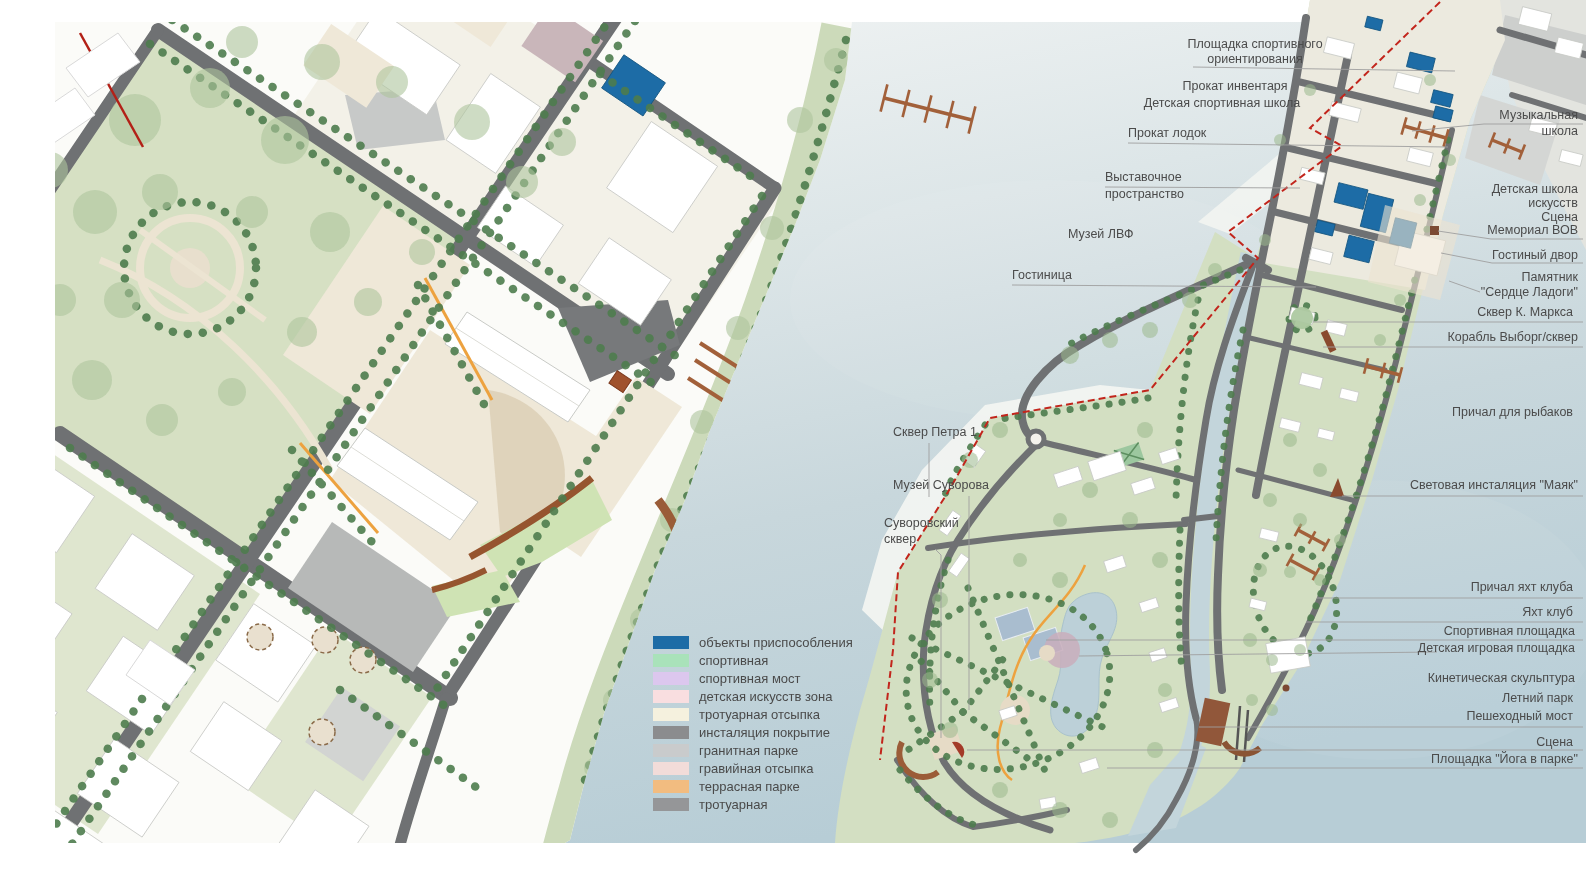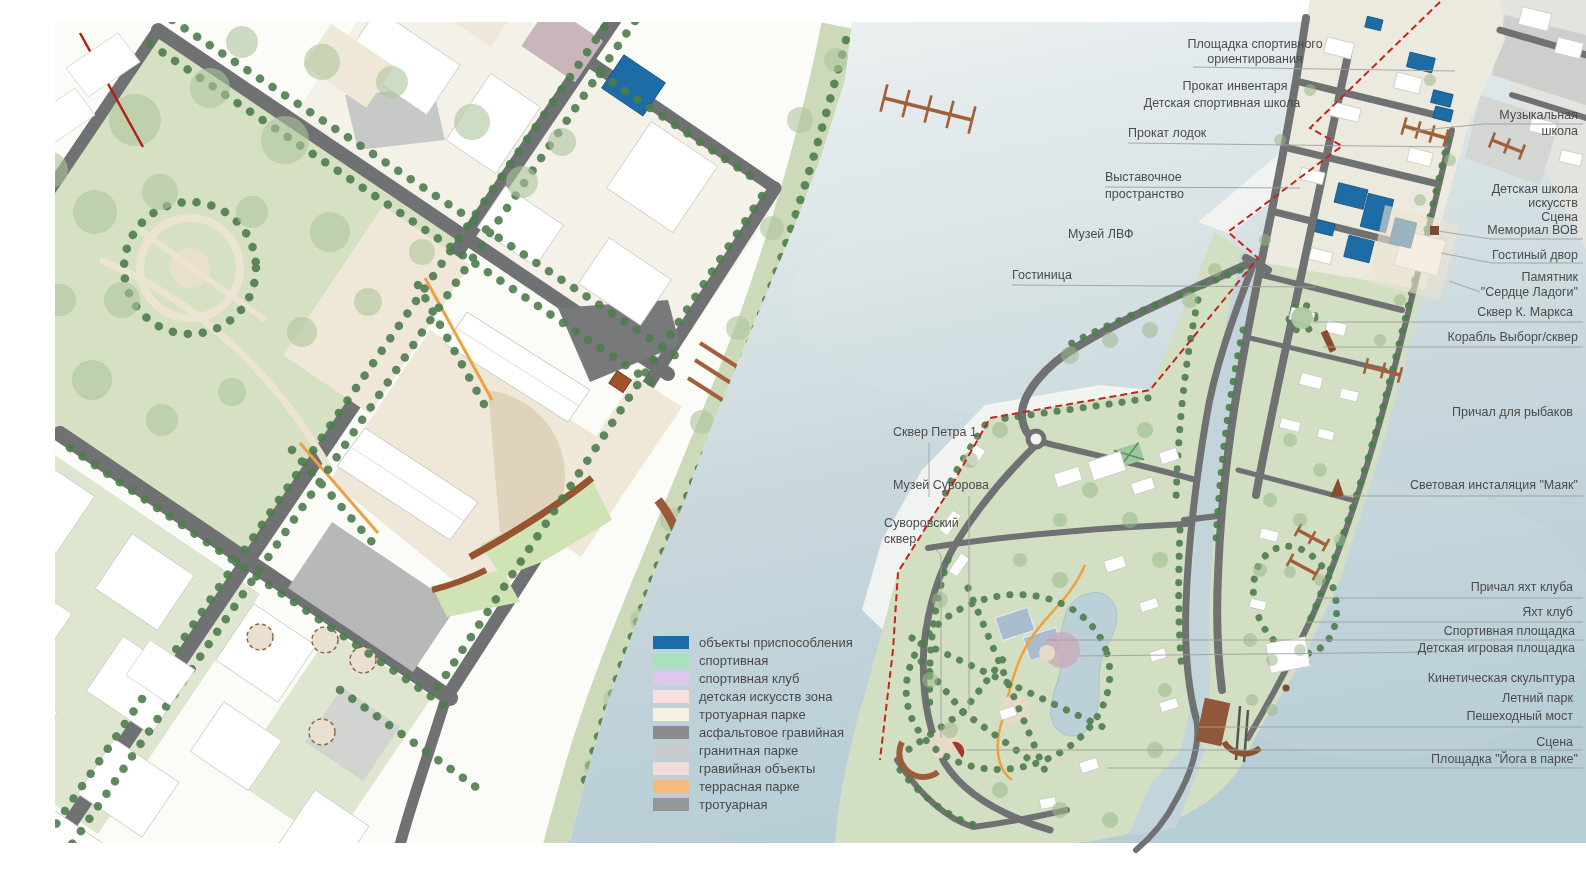--- a/index.html
+++ b/index.html
@@ -472,41 +472,41 @@
   <div class="leg-row">
         <div class="leg-swatch" style="background: rgb(29, 108, 166);"></div>
         <div class="leg-label">объекты приспособления</div>
       </div>
   <div class="leg-row">
         <div class="leg-swatch" style="background: rgb(169, 226, 186);"></div>
         <div class="leg-label">спортивная</div>
       </div>
   <div class="leg-row">
         <div class="leg-swatch" style="background: rgb(220, 199, 238);"></div>
-        <div class="leg-label">спортивная клуб</div>
+        <div class="leg-label">спортивная мост</div>
       </div>
   <div class="leg-row">
         <div class="leg-swatch" style="background: rgb(249, 222, 224);"></div>
         <div class="leg-label">детская искусств зона</div>
       </div>
   <div class="leg-row">
         <div class="leg-swatch" style="background: rgb(245, 241, 222);"></div>
-        <div class="leg-label">тротуарная парке</div>
+        <div class="leg-label">тротуарная отсыпка</div>
       </div>
   <div class="leg-row">
         <div class="leg-swatch" style="background: rgb(139, 140, 142);"></div>
-        <div class="leg-label">асфальтовое гравийная</div>
+        <div class="leg-label">инсталяция покрытие</div>
       </div>
   <div class="leg-row">
         <div class="leg-swatch" style="background: rgb(201, 203, 204);"></div>
         <div class="leg-label">гранитная парке</div>
       </div>
   <div class="leg-row">
         <div class="leg-swatch" style="background: rgb(242, 220, 217);"></div>
-        <div class="leg-label">гравийная объекты</div>
+        <div class="leg-label">гравийная отсыпка</div>
       </div>
   <div class="leg-row">
         <div class="leg-swatch" style="background: rgb(242, 188, 128);"></div>
         <div class="leg-label">террасная парке</div>
       </div>
   <div class="leg-row">
         <div class="leg-swatch" style="background: rgb(149, 150, 152);"></div>
         <div class="leg-label">тротуарная</div>
       </div>
 </div>

